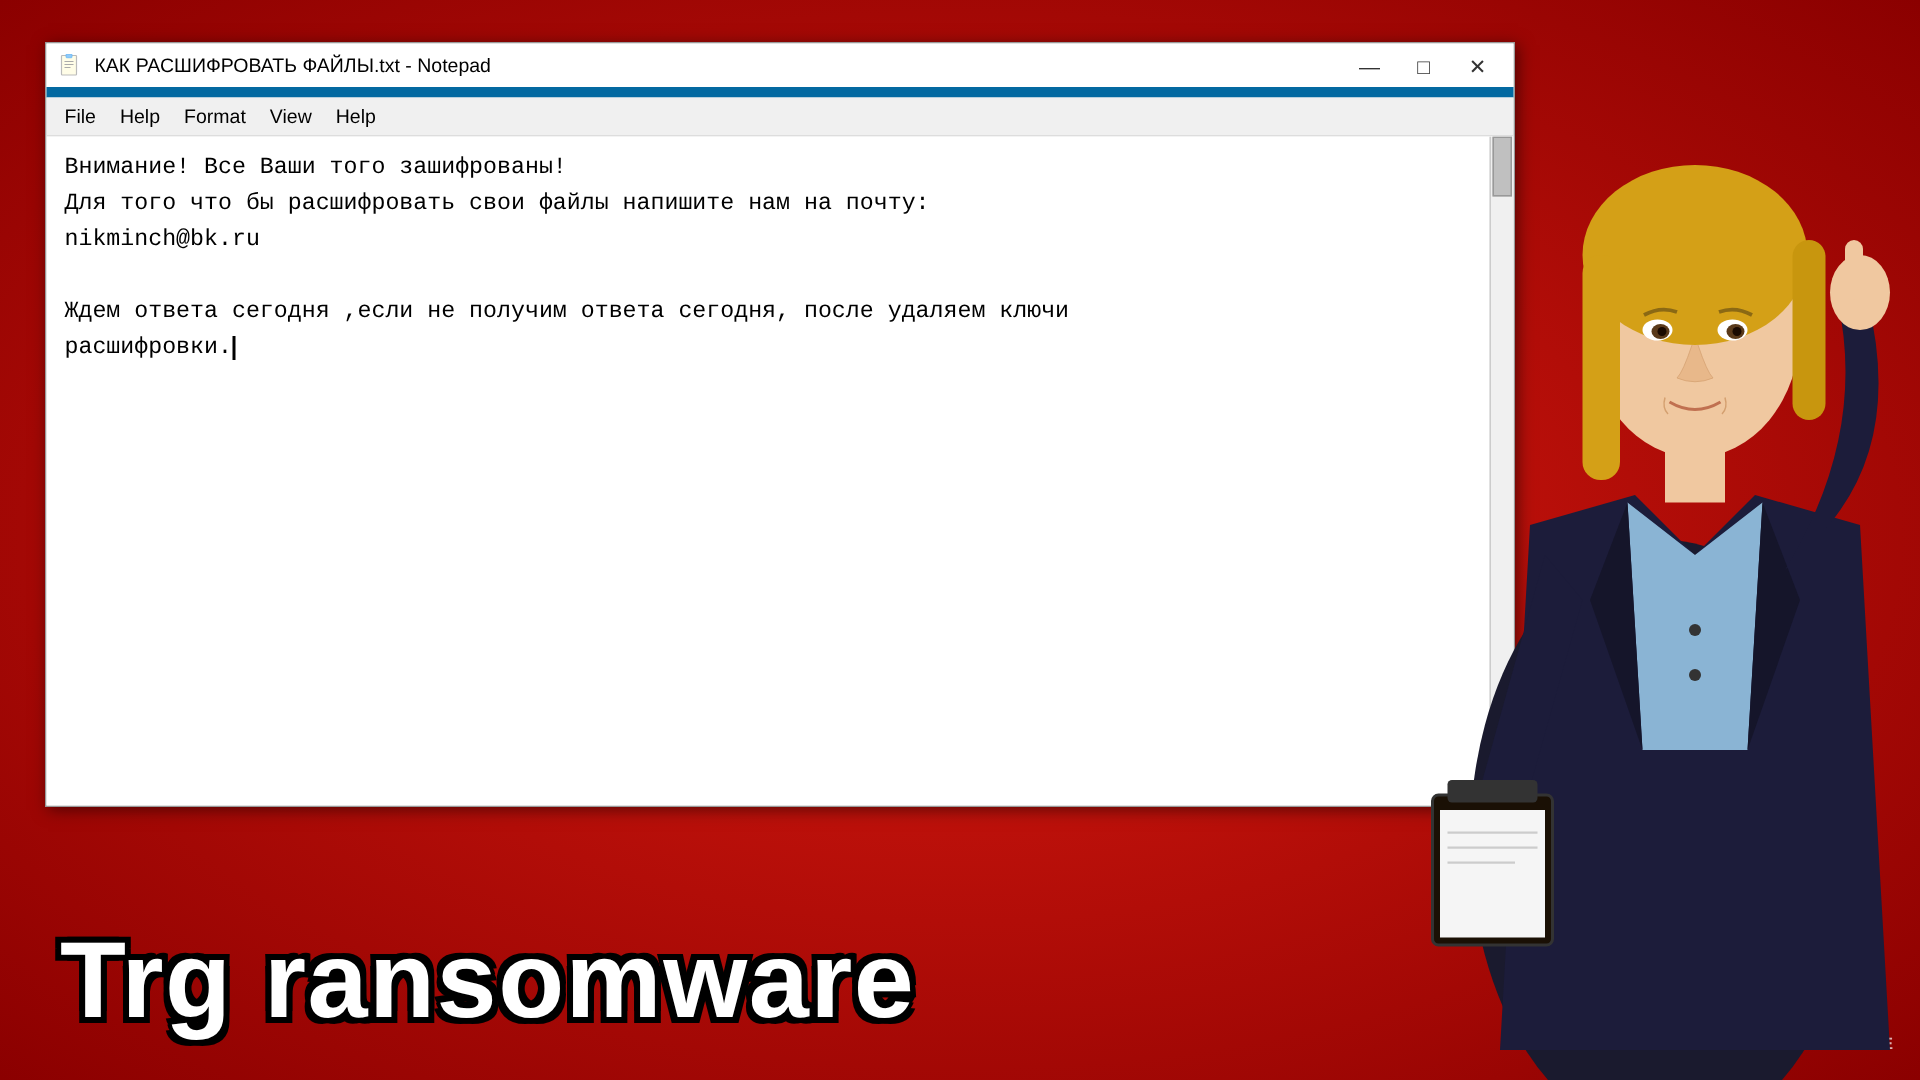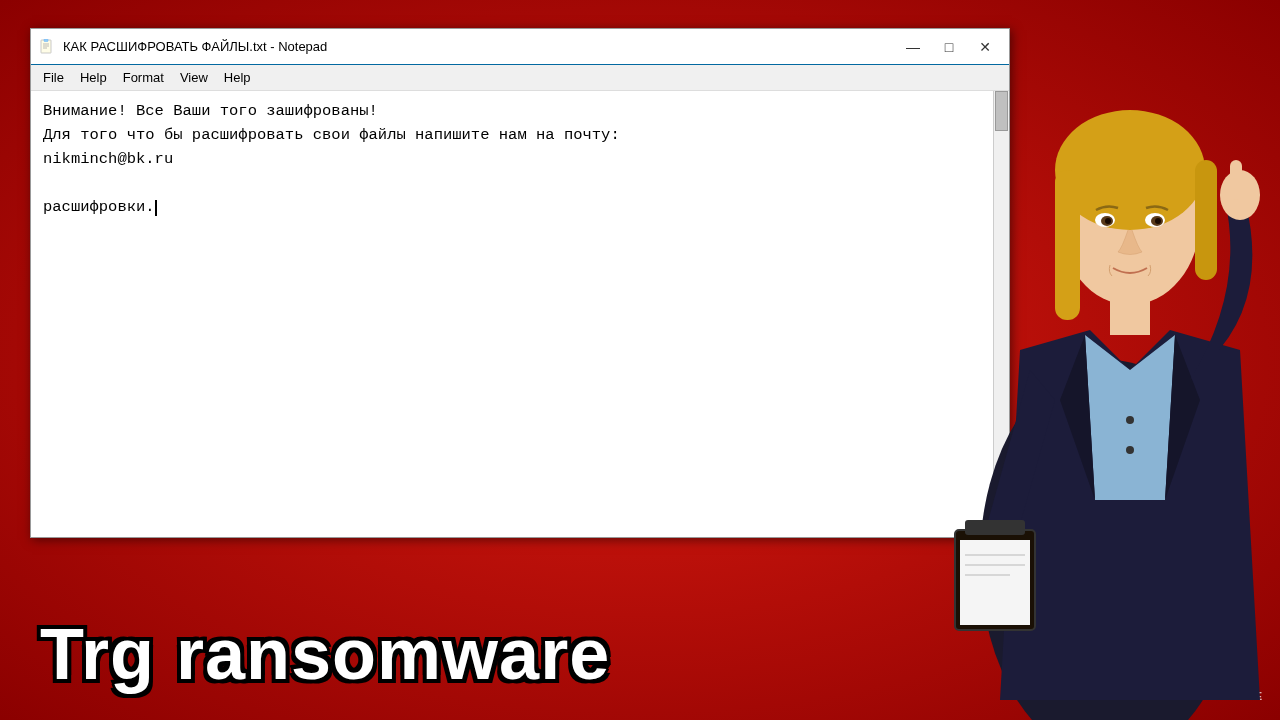--- a/index.html
+++ b/index.html
@@ -30,21 +30,21 @@
       background: #f0f0f0;
       border: 1px solid #999;
       box-shadow: 2px 2px 10px rgba(0,0,0,0.5);
       display: flex;
       flex-direction: column;
     }
 
     
     .title-bar {
       background: #ffffff;
-      border-bottom: 1px solid #0369a1;
+      border-bottom: 7px solid #0369a1;
       padding: 6px 8px;
       display: flex;
       align-items: center;
       justify-content: space-between;
       height: 36px;
     }
 
     .title-bar-left {
       display: flex;
       align-items: center;
@@ -237,20 +237,21 @@
     <span class="menu-item">Format</span>
     <span class="menu-item">View</span>
     <span class="menu-item">Help</span>
   </div>
 
   <div class="notepad-content">
     <div class="content-line">Внимание! Все Ваши того зашифрованы!</div>
     <div class="content-line">Для того что бы расшифровать свои файлы напишите нам на почту:</div>
     <div class="content-line">nikminch@bk.ru</div>
     <div class="content-line">&nbsp;</div>
+    <div class="content-line">Ждем ответа сегодня ,если не получим ответа сегодня, после удаляем ключи</div>
     <div class="content-line"><span>расшифровки.</span><span class="cursor"></span></div>
 
     <div class="scrollbar">
       <div class="scrollbar-thumb"></div>
     </div>
   </div>
 
 </div>
 
 <div class="ransomware-title">Trg ransomware</div>

